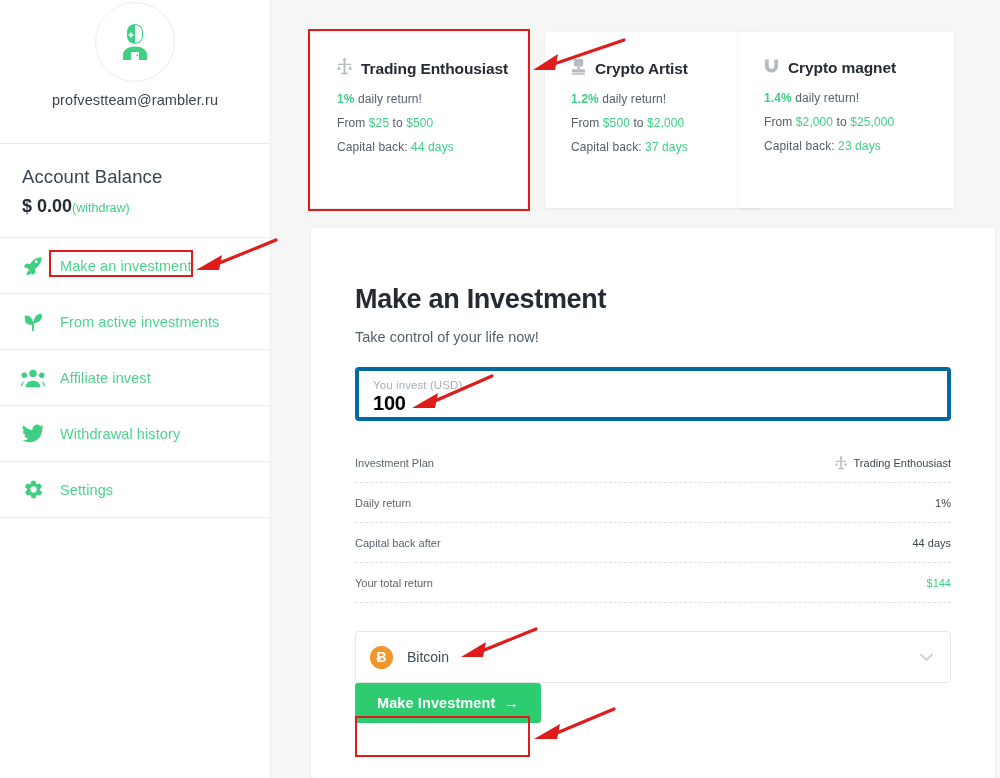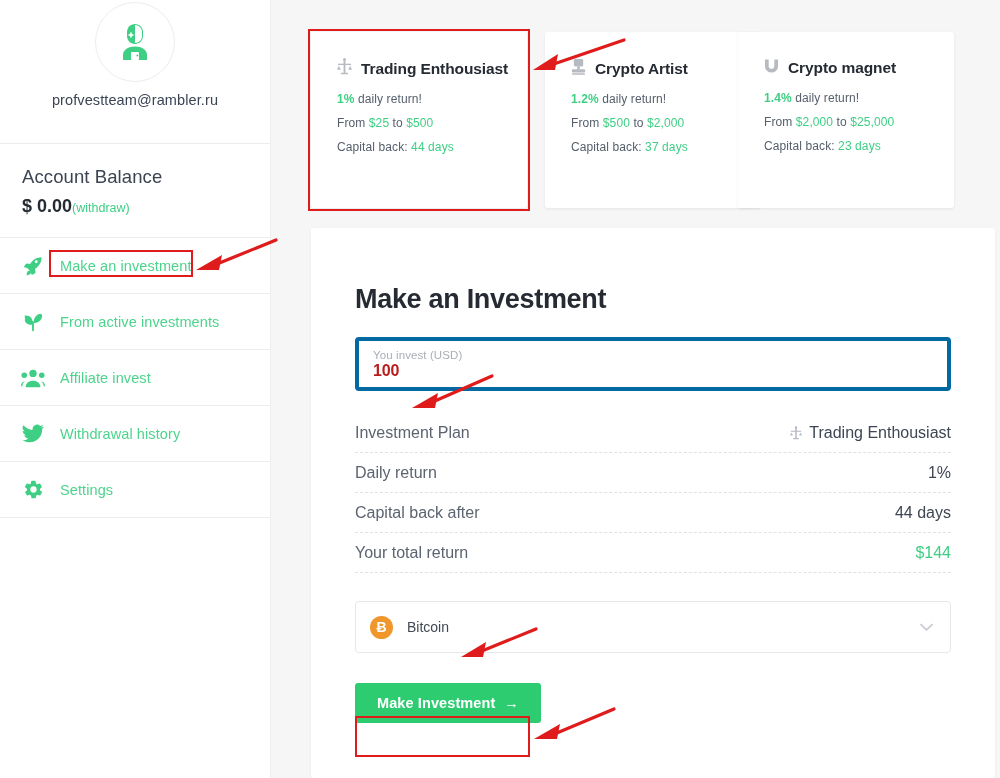--- a/index.html
+++ b/index.html
@@ -120,30 +120,30 @@
   .invest-field {
     margin-top: 22px;
     height: 54px;
     border: 4px solid #0369a1;
     border-radius: 4px;
     padding: 8px 14px 0 14px;
     background: #fff;
   }
   .invest-label { font-size: 11.5px; color: #a9aeb6; letter-spacing: .1px; }
   .invest-value {
-    font-size: 16px; font-weight: bold; color: #b91c1c;
+    font-size: 20px; font-weight: bold; color: #000000;
     margin-top: 1px; letter-spacing: -.2px;
   }
 
   .summary { margin-top: 22px; }
   .sum-row {
     display: flex; align-items: center; justify-content: space-between;
     height: 40px;
     border-bottom: 1px dashed #dfe1e4;
-    font-size: 16px;
+    font-size: 11px;
     gap: 19px;
   }
   .sum-row:first-child { border-top: none; }
   .sum-key { color: #5b6personal; }
   .sum-key { color: #5b6470; }
   .sum-val { color: #3e4653; display: flex; align-items: center; gap: 7px; }
   .sum-val.green { color: #3ecf84; }
 
   .pay-select {
     margin-top: 28px;
@@ -158,21 +158,20 @@
   }
   .btc-coin {
     width: 23px; height: 23px; border-radius: 50%;
     background: #f0962b; color: #fff;
     font-size: 14px; font-weight: bold;
     display: flex; align-items: center; justify-content: center;
   }
   .pay-label { font-size: 14px; color: #414954; flex: 1; }
 
   .cta-btn {
-    margin-top: 30px;
     display: inline-flex; align-items: center; gap: 9px;
     height: 40px; padding: 0 22px;
     background: #2ecc71;
     color: #ffffff;
     font-size: 14.5px; font-weight: bold;
     border: none; border-radius: 3px;
     cursor: pointer;
     letter-spacing: .1px;
   }
 
@@ -351,20 +350,21 @@
     </div>
     <div class="plan-line">
       <span>Capital back:</span>
       <span class="accent">23 days</span>
     </div>
   </div>
 
   <section id="main-panel">
     <div class="panel-inner">
       <h1 class="page-title">Make an Investment</h1>
+      <div class="page-sub">Take control of your life now!</div>
 
       <div class="invest-field">
         <div class="invest-label">You invest (USD)</div>
         <div class="invest-value">100</div>
       </div>
 
       <div class="summary">
         <div class="sum-row">
           <span class="sum-key">Investment Plan</span>
           <span class="sum-val">

